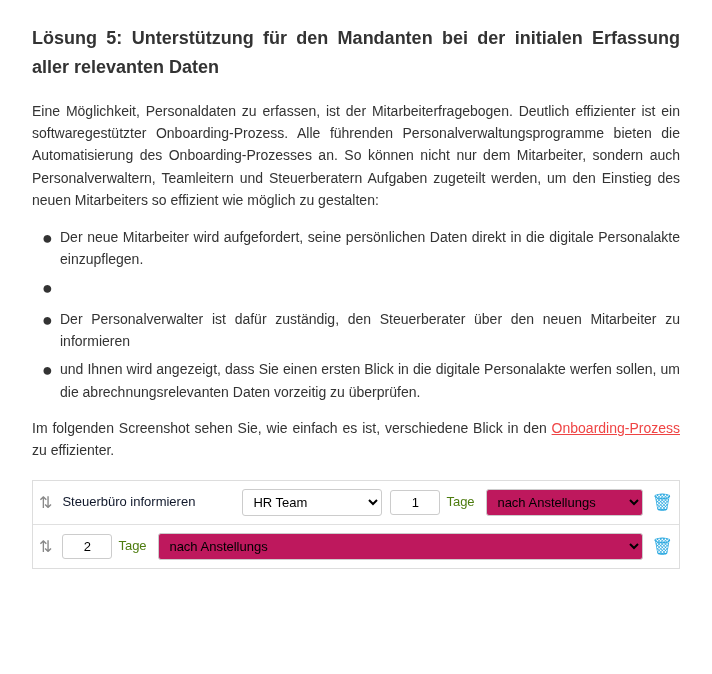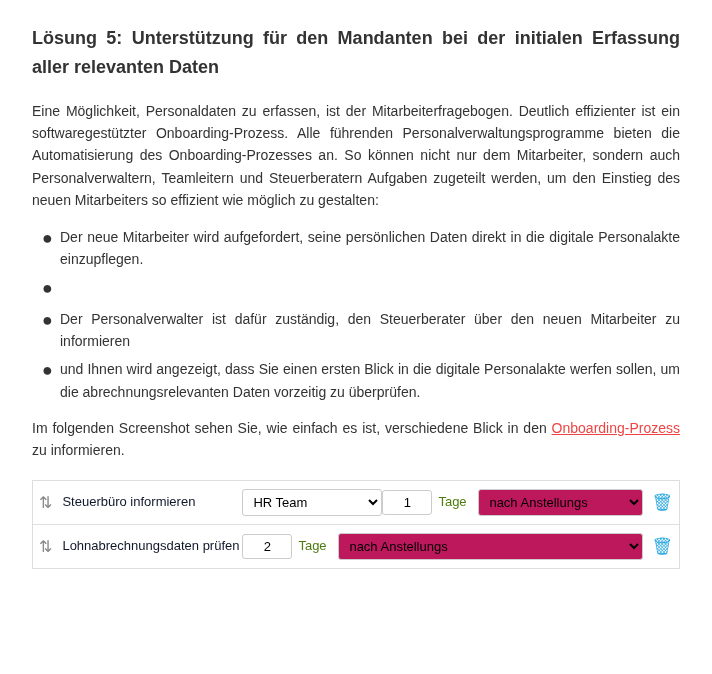--- a/index.html
+++ b/index.html
@@ -94,20 +94,21 @@
     }
 
     .row-label {
       flex: 0 0 180px;
       font-size: 13px;
       color: #0f172a;
     }
 
     .row-select-wrap {
       flex: 0 0 140px;
+      margin-right: 8px;
     }
 
     .row-select {
       width: 100%;
       padding: 4px 6px;
       border: 1px solid #ccc;
       border-radius: 3px;
       font-size: 13px;
       background: #fff;
       cursor: pointer;
@@ -179,34 +180,33 @@
       <span class="bullet-dot">●</span>
       <span class="bullet-text">Der Personalverwalter ist dafür zuständig, den Steuerberater über den neuen Mitarbeiter zu informieren</span>
     </li>
     <li>
       <span class="bullet-dot">●</span>
       <span class="bullet-text">und Ihnen wird angezeigt, dass Sie einen ersten Blick in die digitale Personalakte werfen sollen, um die abrechnungsrelevanten Daten vorzeitig zu überprüfen.</span>
     </li>
   </ul>
 
 <p class="follow-up-text">
-  <span>Im folgenden Screenshot sehen Sie, wie einfach es ist, verschiedene Blick in den </span><a class="link" href="#">Onboarding-Prozess</a><span> zu informieren.</span>
+  <span>Im folgenden Screenshot sehen Sie, wie einfach es ist, verschiedene Blick in den </span><a class="link" href="#">Onboarding-Prozess</a><span> zu effizienter.</span>
 </p>
 
 <div class="screenshot-table">
 <div class="table-row">
       <span class="row-handle">⇅</span>
       <span class="row-label">Steuerbüro informieren</span>
       <div class="row-select-wrap"><select class="row-select"><option value="HR Team">HR Team</option><option value="Steuerberatung">Steuerberatung</option><option value="Teamleiter">Teamleiter</option><option value="Personalverwalter">Personalverwalter</option></select></div>
       <div class="row-number-wrap"><input type="text" class="row-number" value="1" style=""></div>
       <span class="row-tage">Tage</span>
       <div class="row-after-select-wrap"><select class="row-after-select"><option value="nach Anstellungs">nach Anstellungs</option></select></div>
       <span class="row-delete-icon" style="color: rgb(41, 168, 224);">🗑</span>
     </div>
     <div class="table-row">
       <span class="row-handle">⇅</span>
-      <span class="row-label">Lohnabrechnungsdaten prüfen</span>
       <div class="row-number-wrap"><input type="text" class="row-number" value="2" style=""></div>
       <span class="row-tage">Tage</span>
       <div class="row-after-select-wrap"><select class="row-after-select"><option value="nach Anstellungs">nach Anstellungs</option></select></div>
       <span class="row-delete-icon" style="color: rgb(41, 168, 224);">🗑</span>
     </div>
   </div>
 
 </body></html>

